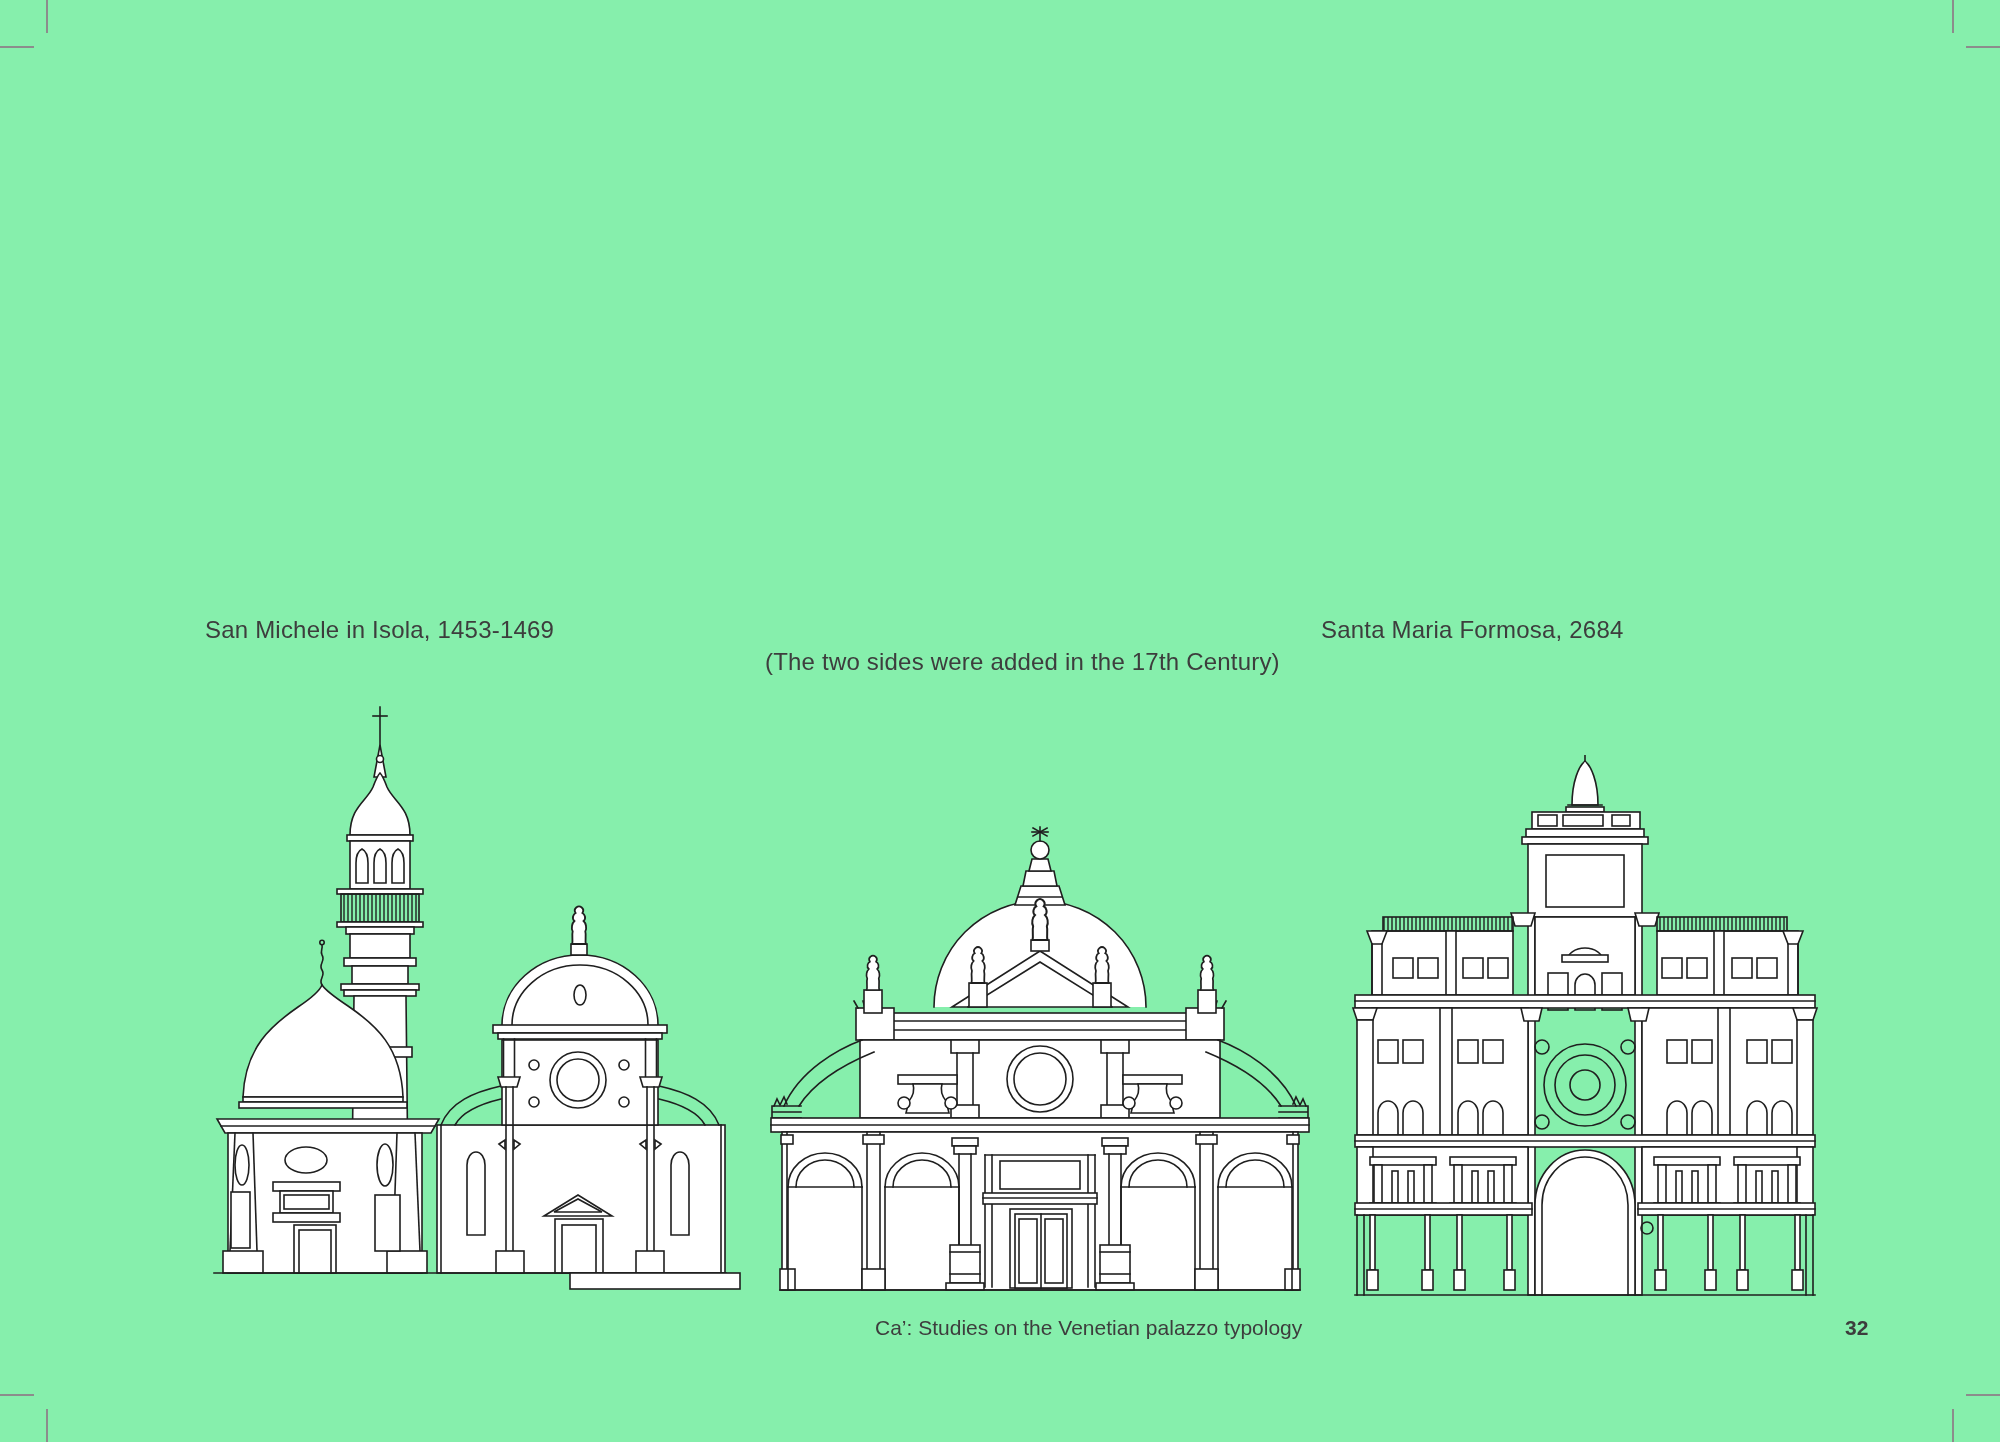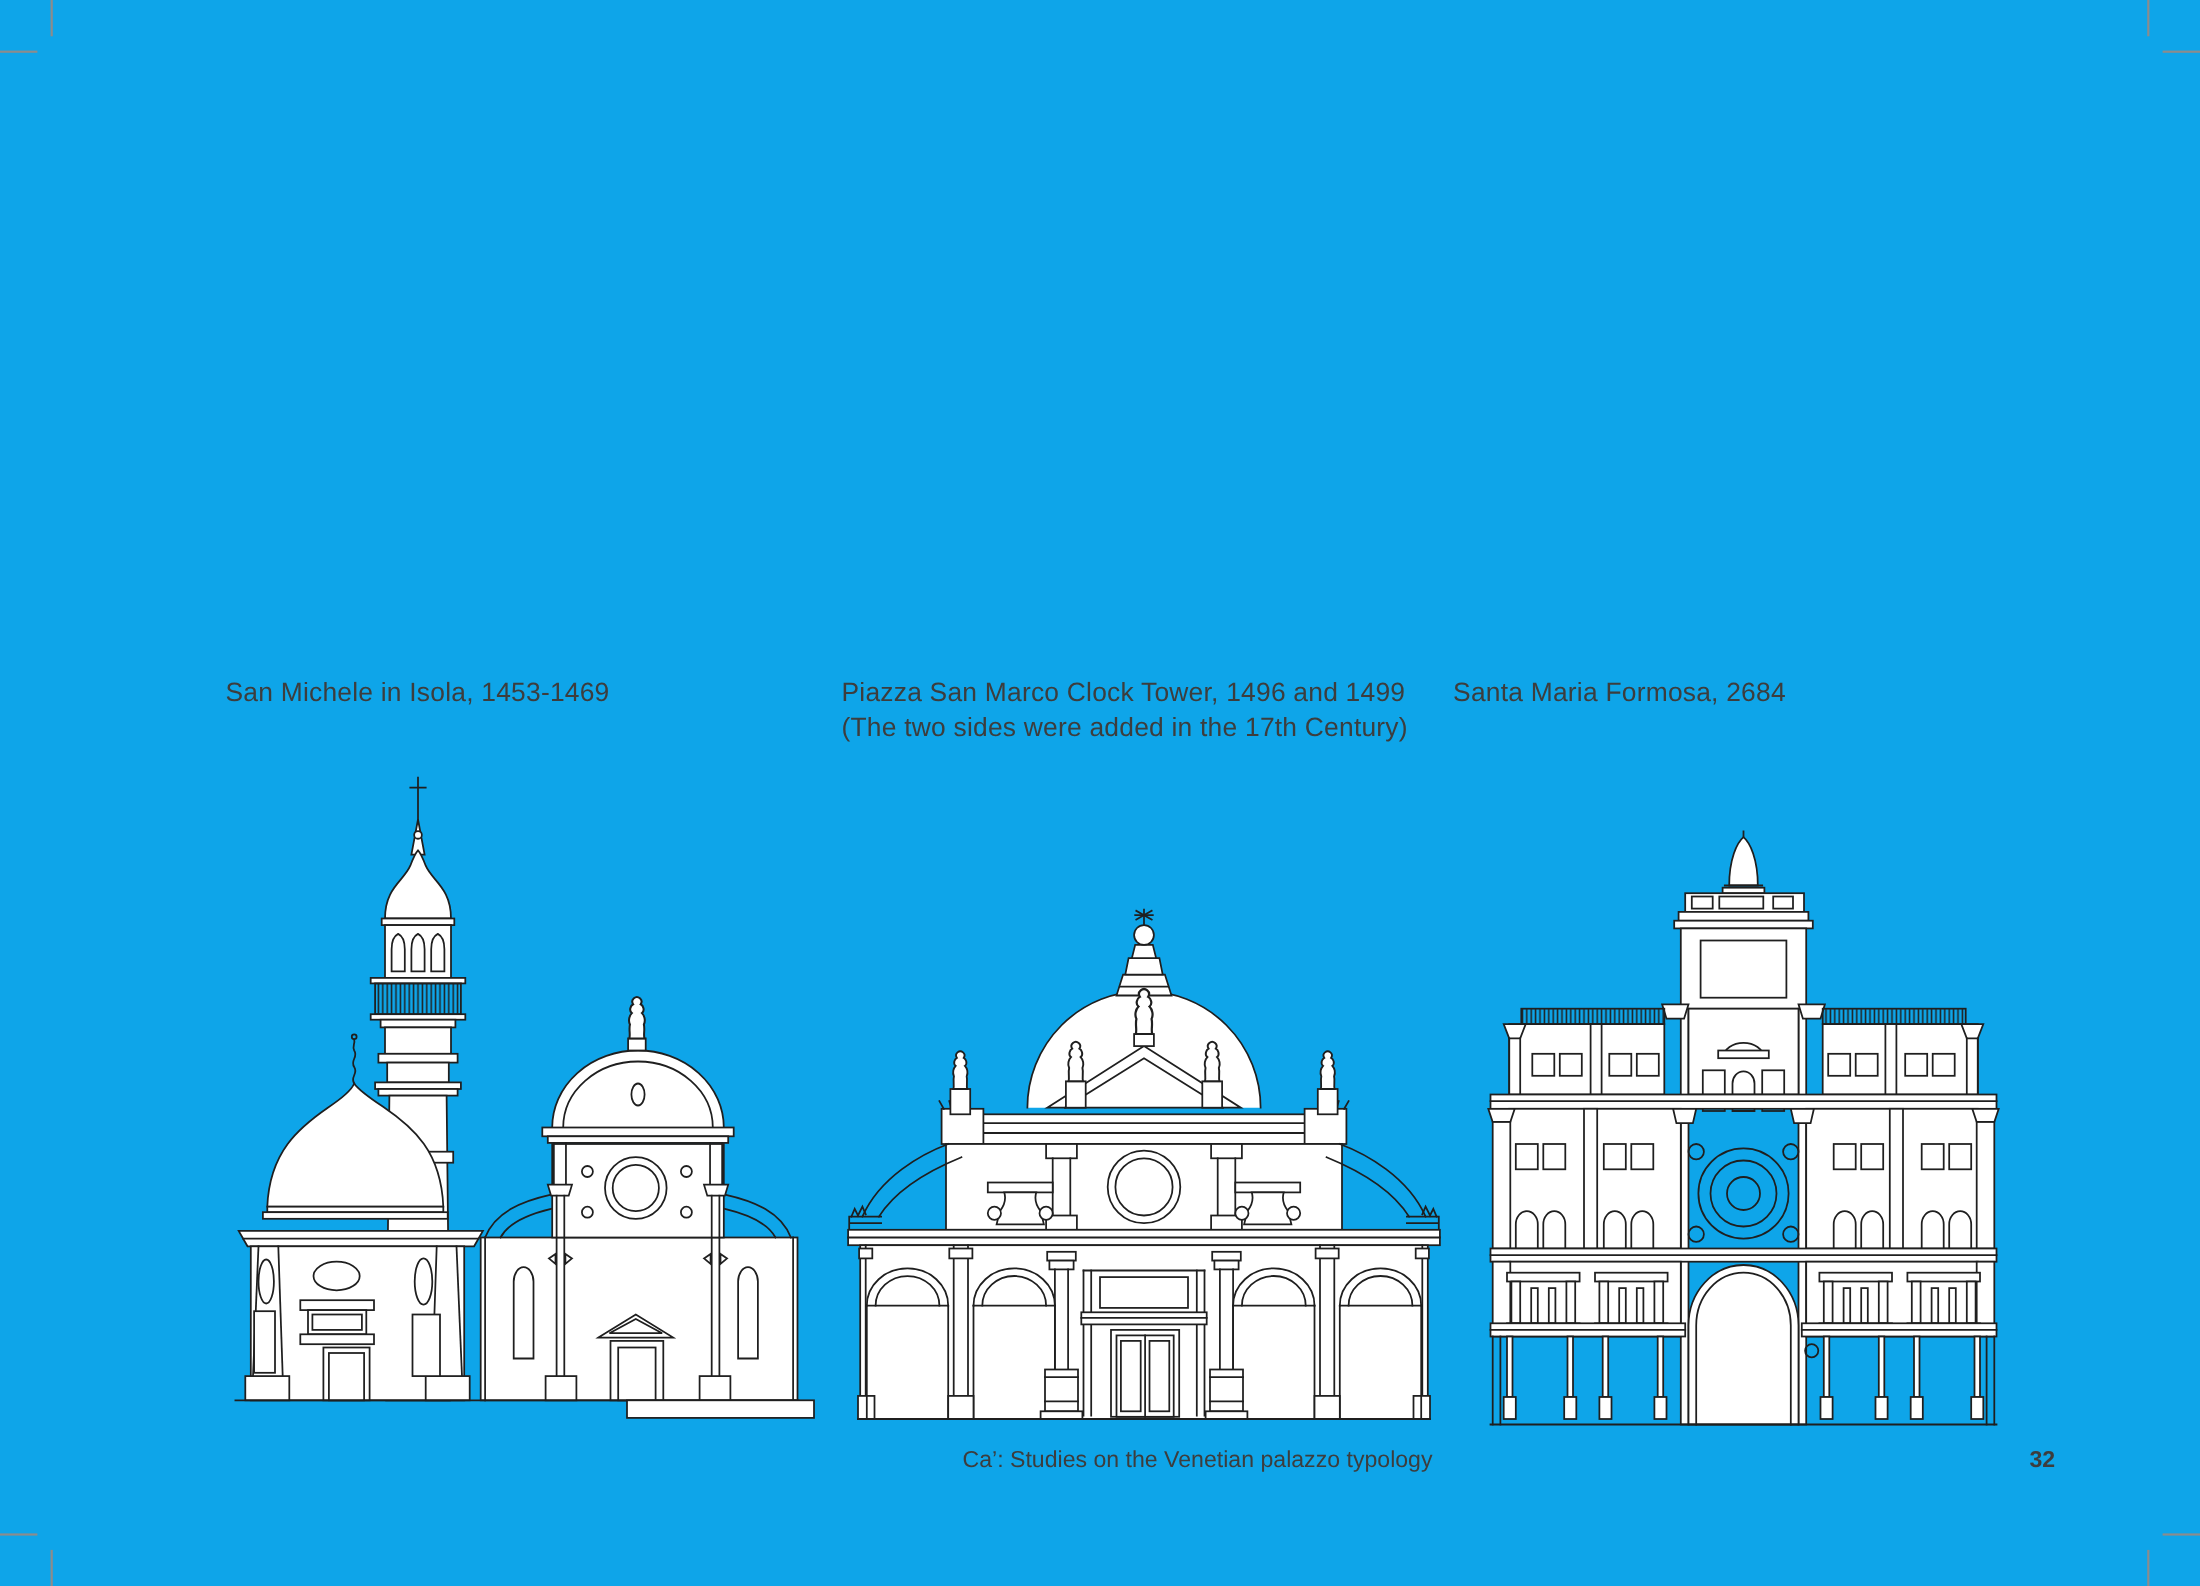--- a/index.html
+++ b/index.html
@@ -1,16 +1,16 @@
 <!DOCTYPE html>
 <html><head>
 <meta charset="utf-8">
 <style>
   html,body{margin:0;padding:0;background:#fff;}
-  .page{position:relative;width:2000px;height:1442px;background:#0ea5e9;overflow:hidden;
+  .page{position:relative;width:2000px;height:1442px;background:#86efac;overflow:hidden;
         font-family:"Liberation Sans",sans-serif;}
   .crop{position:absolute;background:#8c8c8c;}
   .caption{position:absolute;font-size:24px;line-height:32px;color:#3d3d3d;
            letter-spacing:0.2px;white-space:nowrap;}
   .footer-text{position:absolute;font-size:21px;line-height:24px;color:#3d3d3d;white-space:nowrap;text-align:right;}
   .page-number{position:absolute;font-size:21px;line-height:24px;color:#3d3d3d;font-weight:bold;}
   .fig-svg{position:absolute;}
 </style>
 </head>
 <body>
@@ -21,21 +21,21 @@
   <div class="crop" style="left:0;top:46px;width:34px;height:2px"></div>
   <div class="crop" style="left:1952px;top:0;width:2px;height:33px"></div>
   <div class="crop" style="left:1966px;top:46px;width:34px;height:2px"></div>
   <div class="crop" style="left:0;top:1394px;width:34px;height:2px"></div>
   <div class="crop" style="left:46px;top:1409px;width:2px;height:33px"></div>
   <div class="crop" style="left:1966px;top:1394px;width:34px;height:2px"></div>
   <div class="crop" style="left:1952px;top:1409px;width:2px;height:33px"></div>
 
   <div class="caption" style="left:205px;top:614px">San Michele in Isola, 1453-1469</div>
   <div class="caption" style="left:765px;top:614px">
-    <span>Piazza San Marco Clock Tower, 1496 and 1499</span><br>
+    <br>
     <span>(The two sides were added in the 17th Century)</span>
   </div>
   <div class="caption" style="left:1321px;top:614px">Santa Maria Formosa, 2684</div>
 
   <svg class="fig-svg" style="left:210px;top:695px" width="540" height="610" viewBox="0 0 540 610">
     <defs>
       <pattern id="a-hatch" width="4" height="30" patternUnits="userSpaceOnUse">
         <line x1="2" y1="0" x2="2" y2="30" stroke="#1f1f1f" stroke-width="1.4"></line>
       </pattern>
       <path id="a-statue" d="M-6,0 C-5,-3 -6.5,-7 -5.5,-11 C-7,-14 -6,-18 -4,-20 C-6.5,-22 -5,-26 -3,-27 A3.6,3.6 0 1 1 3,-27 C5,-26 6.5,-22 4,-20 C6,-18 7,-14 5.5,-11 C6.5,-7 5,-3 6,0 Z"></path>

